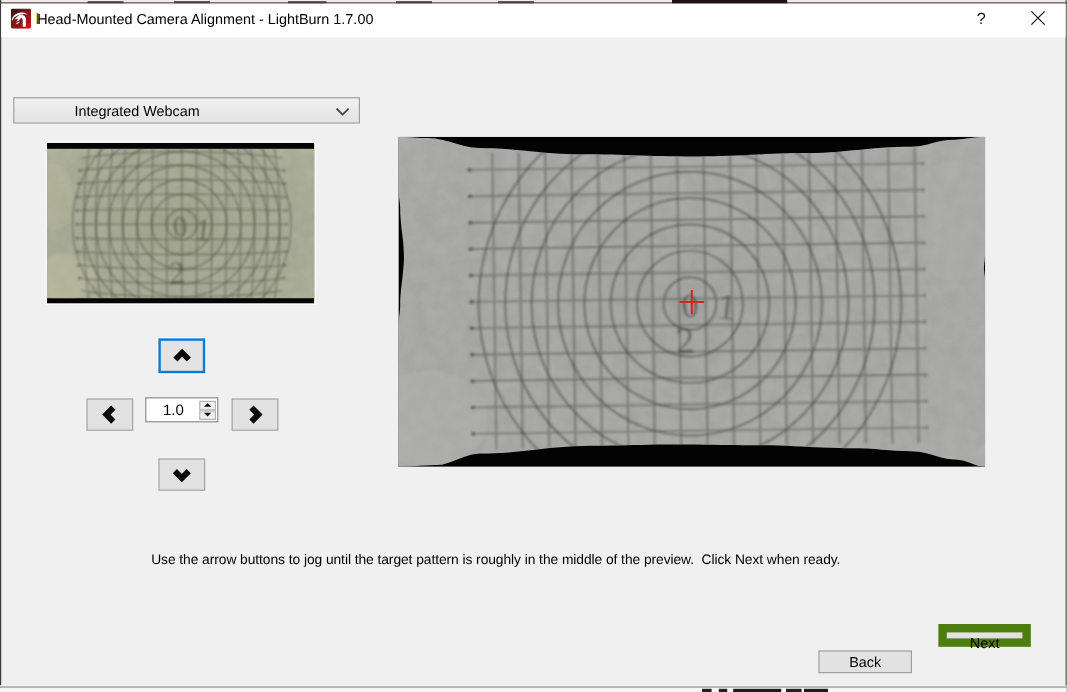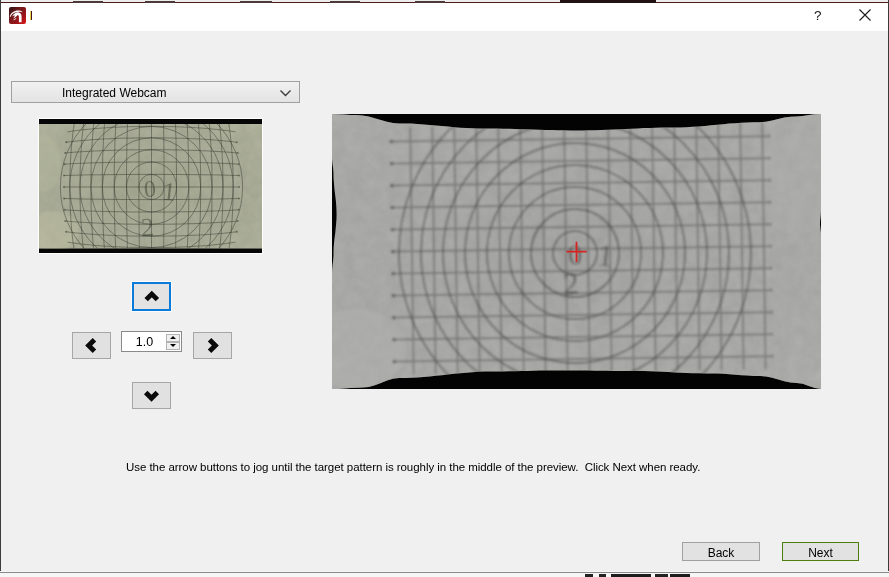--- a/index.html
+++ b/index.html
@@ -33,20 +33,21 @@
         </linearGradient>
       </defs>
       <rect x="0" y="0" width="17" height="17" rx="2" fill="url(#lbg)"></rect>
       <path d="M0.8,9.5 C1.8,5.2 6.5,2.6 10.8,3.6 C12.2,3.9 13.2,4.5 13.8,5.2 C12.8,4.8 11.2,4.6 9.8,4.8 C5.8,5.2 2.4,6.8 1.4,10.2 Z" fill="#fff"></path>
       <path d="M9.8,5.4 C11.6,5.8 12.6,7.2 12.6,9.2 L12.6,15.2 L9.9,15.2 L9.9,10 C9.9,8.8 9.3,8.3 8.5,8.1 C7.8,9.2 6.2,10.8 4.4,11.6 C5.0,10.4 6.0,9.2 5.8,8.6 C5.1,8.5 4.0,9.0 3.1,9.6 C4.6,6.8 7.4,5.0 9.8,5.4 Z" fill="#fff"></path>
       <path d="M4.0,13.2 C5.0,12.2 6.6,11.2 7.6,11.0 C7.1,12.0 5.6,13.2 4.0,13.2 Z" fill="#fff"></path>
     </svg>
   </div>
   <div class="abs" style="left:29.5px;top:11px;width:1px;height:9px;background:#e8d44a"></div>
   <div class="abs" style="left:30.5px;top:11px;width:1.5px;height:9px;background:#4a1520"></div>
+  <span class="abs" style="left:31px;top:8.5px;font-size:12px;color:#000;">Head-Mounted Camera Alignment - LightBurn 1.7.00</span>
   <span class="abs" style="left:814px;top:7.5px;font-size:13.5px;color:#111;">?</span>
   <svg class="abs" style="left:859px;top:9px;" width="12" height="12" viewBox="0 0 12 12">
     <path d="M0.5,0.5 L11.5,11.5 M11.5,0.5 L0.5,11.5" stroke="#1a1a1a" stroke-width="1.1" fill="none"></path>
   </svg>
 
   <div class="abs" style="left:11px;top:81px;width:289px;height:22px;background:linear-gradient(#f1f1f1,#e3e3e3);border:1px solid #a0a0a0;">
     <span class="abs" style="left:4px;top:3.5px;font-size:12px;color:#000;margin-left:46px;">Integrated Webcam</span>
     <svg class="abs" style="right:8px;top:8px;" width="11" height="7" viewBox="0 0 11 7">
       <polyline points="0.5,0.5 5.5,5.5 10.5,0.5" fill="none" stroke="#3c3c3c" stroke-width="1.4"></polyline>
     </svg>
@@ -239,21 +240,21 @@
       <div class="abs" style="left:3.2px;top:1.8px;width:0;height:0;border-left:3.2px solid transparent;border-right:3.2px solid transparent;border-bottom:3.6px solid #000;"></div>
     </div>
     <div class="abs" style="right:1.5px;bottom:1.5px;width:14px;height:8px;background:#f0f0f0;border:1px solid #b4b4b4;">
       <div class="abs" style="left:3.2px;top:1.8px;width:0;height:0;border-left:3.2px solid transparent;border-right:3.2px solid transparent;border-top:3.6px solid #000;"></div>
     </div>
   </div>
 
   <span class="abs" style="left:126px;top:461px;font-size:11.5px;letter-spacing:-0.05px;color:#000;">Use the arrow buttons to jog until the target pattern is roughly in the middle of the preview.&nbsp; Click Next when ready.</span>
 
   <div class="abs" style="left:682px;top:542px;width:78px;height:19px;background:#e2e2e2;border:1px solid #a0a0a0;text-align:center;"><span style="font-size:12px;line-height:17px;">Back</span></div>
-  <div class="abs" style="left:782px;top:542px;width:77px;height:19px;background:#e2e2e2;border:1px solid #4d7c0f;text-align:center;"><span style="font-size:12px;line-height:17px;">Next</span></div>
+  <div class="abs" style="left:782px;top:520px;width:77px;height:19px;background:#e2e2e2;border:7px solid #4d7c0f;text-align:center;"><span style="font-size:12px;line-height:17px;">Next</span></div>
 
   <div class="abs" style="left:0;top:571px;width:889px;height:6px;background:#f6f6f6"></div>
   <div class="abs" style="left:0;top:572.2px;width:889px;height:1.2px;background:#8a8a8a"></div>
   <div class="abs" style="left:585px;top:574.2px;width:8px;height:2.8px;background:#222"></div>
   <div class="abs" style="left:599px;top:574.2px;width:7px;height:2.8px;background:#222"></div>
   <div class="abs" style="left:611px;top:574.2px;width:40px;height:2.8px;background:#1c1c1c"></div>
   <div class="abs" style="left:655px;top:574.2px;width:13px;height:2.8px;background:#222"></div>
   <div class="abs" style="left:670px;top:574.2px;width:20px;height:2.8px;background:#1c1c1c"></div>
 </div>
 

